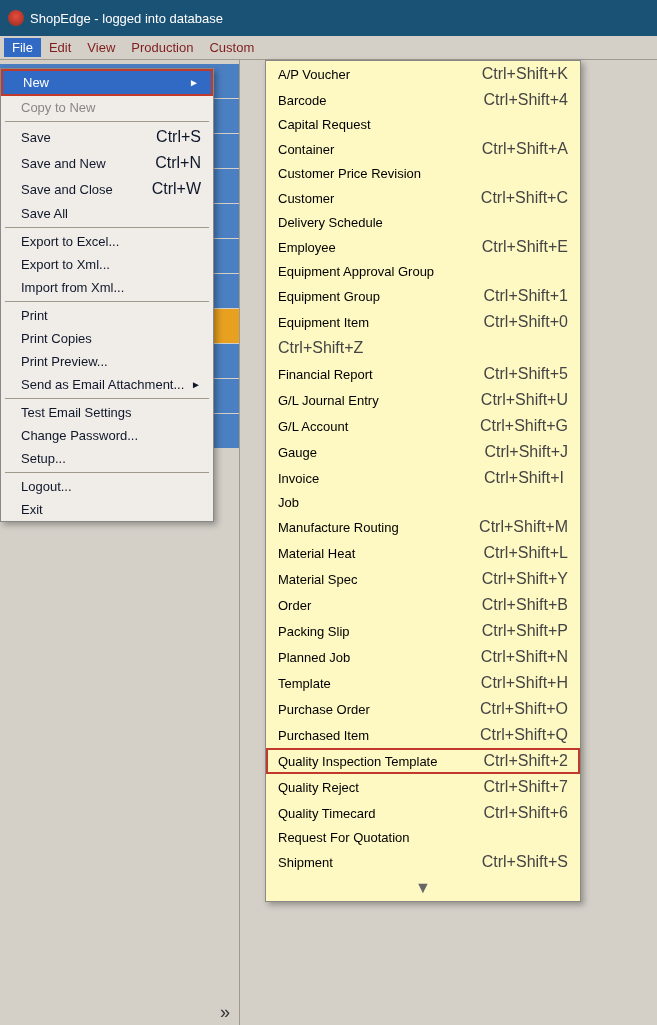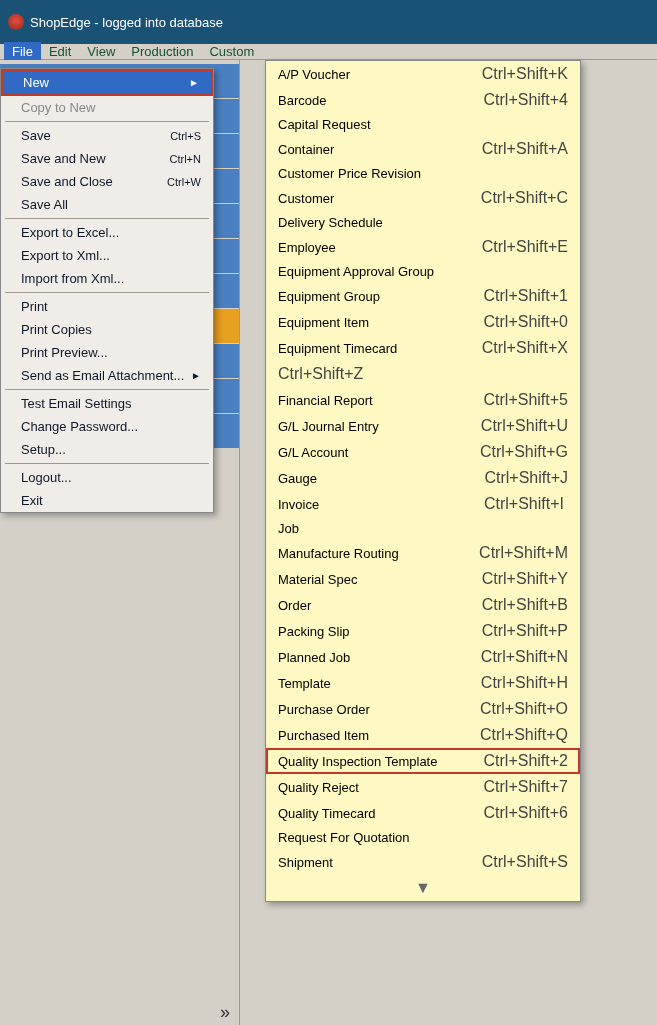--- a/index.html
+++ b/index.html
@@ -2,47 +2,47 @@
 <html><head>
   <meta charset="utf-8">
   <style>
     * { box-sizing: border-box; margin: 0; padding: 0; font-family: 'Segoe UI', Tahoma, Arial, sans-serif; font-size: 13px; }
     body { width: 657px; height: 1025px; background: #d4d0c8; overflow: hidden; position: relative; }
 
     
     .title-bar {
       background: #1a5276;
       color: white;
-      height: 44px;
+      height: 36px;
       display: flex;
       align-items: center;
       padding: 0 8px;
       font-size: 12px;
       gap: 6px;
     }
     .title-bar-icon {
       width: 16px; height: 16px;
       background: radial-gradient(circle at 50% 40%, #e74c3c, #922b21);
       border-radius: 50%;
       flex-shrink: 0;
     }
 
     
     .menu-bar {
       background: #d4d0c8;
-      height: 16px;
+      height: 24px;
       display: flex;
       align-items: center;
       border-bottom: 1px solid #a0998c;
       padding: 0 4px;
     }
     .menu-bar-item {
       padding: 2px 8px;
       cursor: pointer;
-      color: #14532d;
+      color: #7f1d1d;
     }
     .menu-bar-item.active {
       background: #316ac5;
       color: white;
     }
 
     
     .main-area {
       display: flex;
       height: calc(1025px - 52px);
@@ -101,21 +101,21 @@
       color: #888;
       cursor: default;
     }
     .file-menu-separator {
       height: 1px;
       background: #a0998c;
       margin: 2px 4px;
     }
     .file-menu-item-shortcut {
       color: inherit;
-      font-size: 11px;
+      font-size: 16px;
       margin-left: 20px;
     }
     .file-menu-item-arrow {
       margin-left: auto;
       font-size: 10px;
     }
 
     
     .new-submenu {
       position: absolute;
@@ -286,24 +286,20 @@
     </div>
     <div class="new-submenu-item">
       <span>Equipment Group</span>
       <span class="new-submenu-item-shortcut">Ctrl+Shift+1</span>
     </div>
     <div class="new-submenu-item">
       <span>Equipment Item</span>
       <span class="new-submenu-item-shortcut">Ctrl+Shift+0</span>
     </div>
     <div class="new-submenu-item">
-      <span>Equipment Timecard</span>
-      <span class="new-submenu-item-shortcut">Ctrl+Shift+X</span>
-    </div>
-    <div class="new-submenu-item">
       <span class="new-submenu-item-shortcut">Ctrl+Shift+Z</span>
     </div>
     <div class="new-submenu-item">
       <span>Financial Report</span>
       <span class="new-submenu-item-shortcut">Ctrl+Shift+5</span>
     </div>
     <div class="new-submenu-item">
       <span>G/L Journal Entry</span>
       <span class="new-submenu-item-shortcut">Ctrl+Shift+U</span>
     </div>
@@ -319,20 +315,24 @@
       <span>Invoice</span>
       <span class="new-submenu-item-shortcut" style="padding-right:4px;">Ctrl+Shift+I</span>
     </div>
     <div class="new-submenu-item">
       <span>Job</span>
       <span class="new-submenu-item-shortcut"></span>
     </div>
     <div class="new-submenu-item">
       <span>Manufacture Routing</span>
       <span class="new-submenu-item-shortcut">Ctrl+Shift+M</span>
+    </div>
+    <div class="new-submenu-item">
+      <span>Material Heat</span>
+      <span class="new-submenu-item-shortcut">Ctrl+Shift+L</span>
     </div>
     <div class="new-submenu-item">
       <span>Material Spec</span>
       <span class="new-submenu-item-shortcut">Ctrl+Shift+Y</span>
     </div>
     <div class="new-submenu-item">
       <span>Order</span>
       <span class="new-submenu-item-shortcut">Ctrl+Shift+B</span>
     </div>
     <div class="new-submenu-item">

